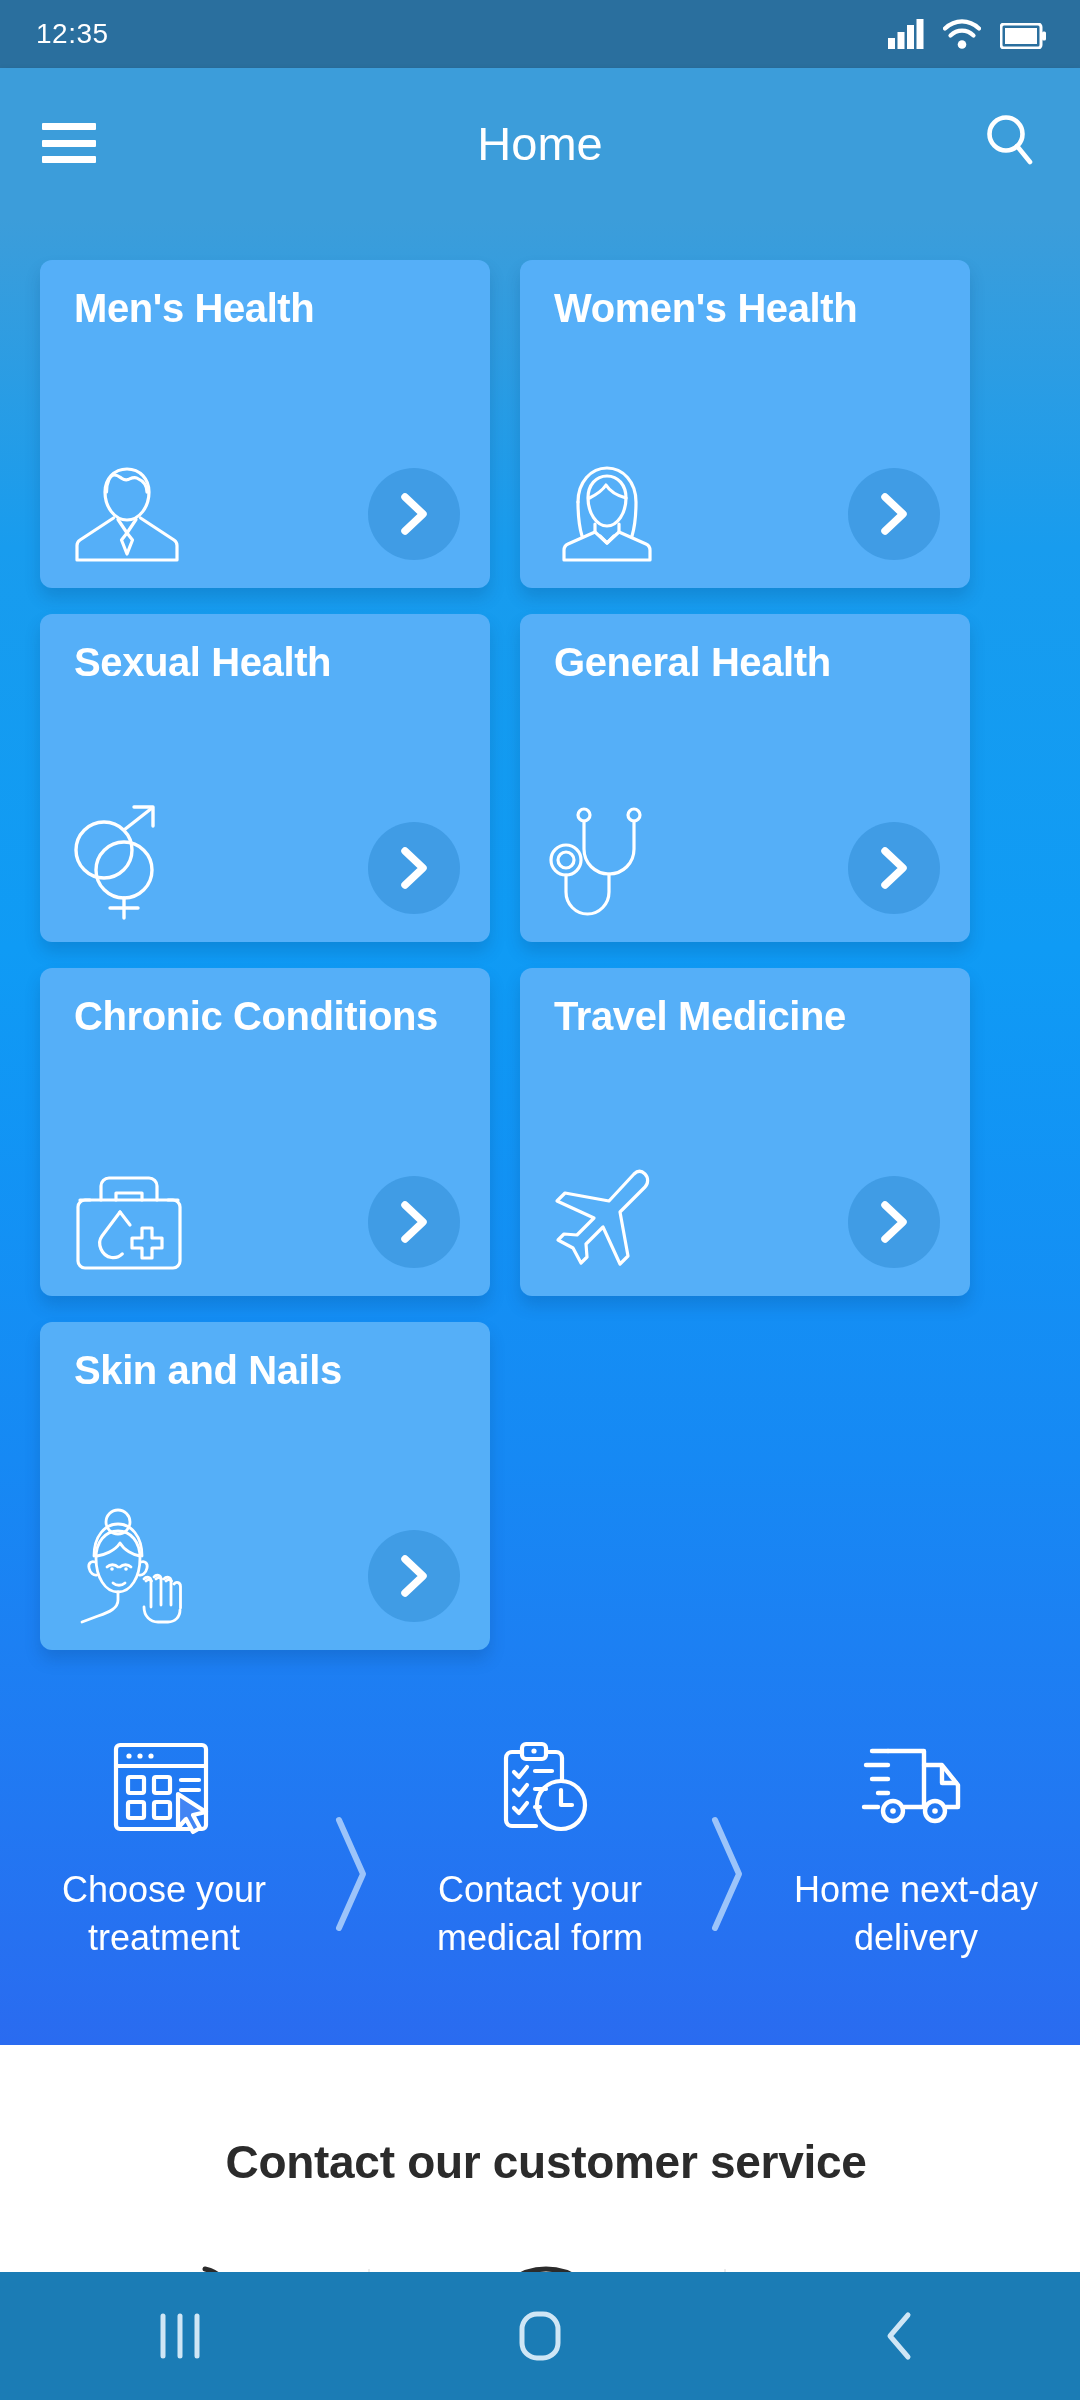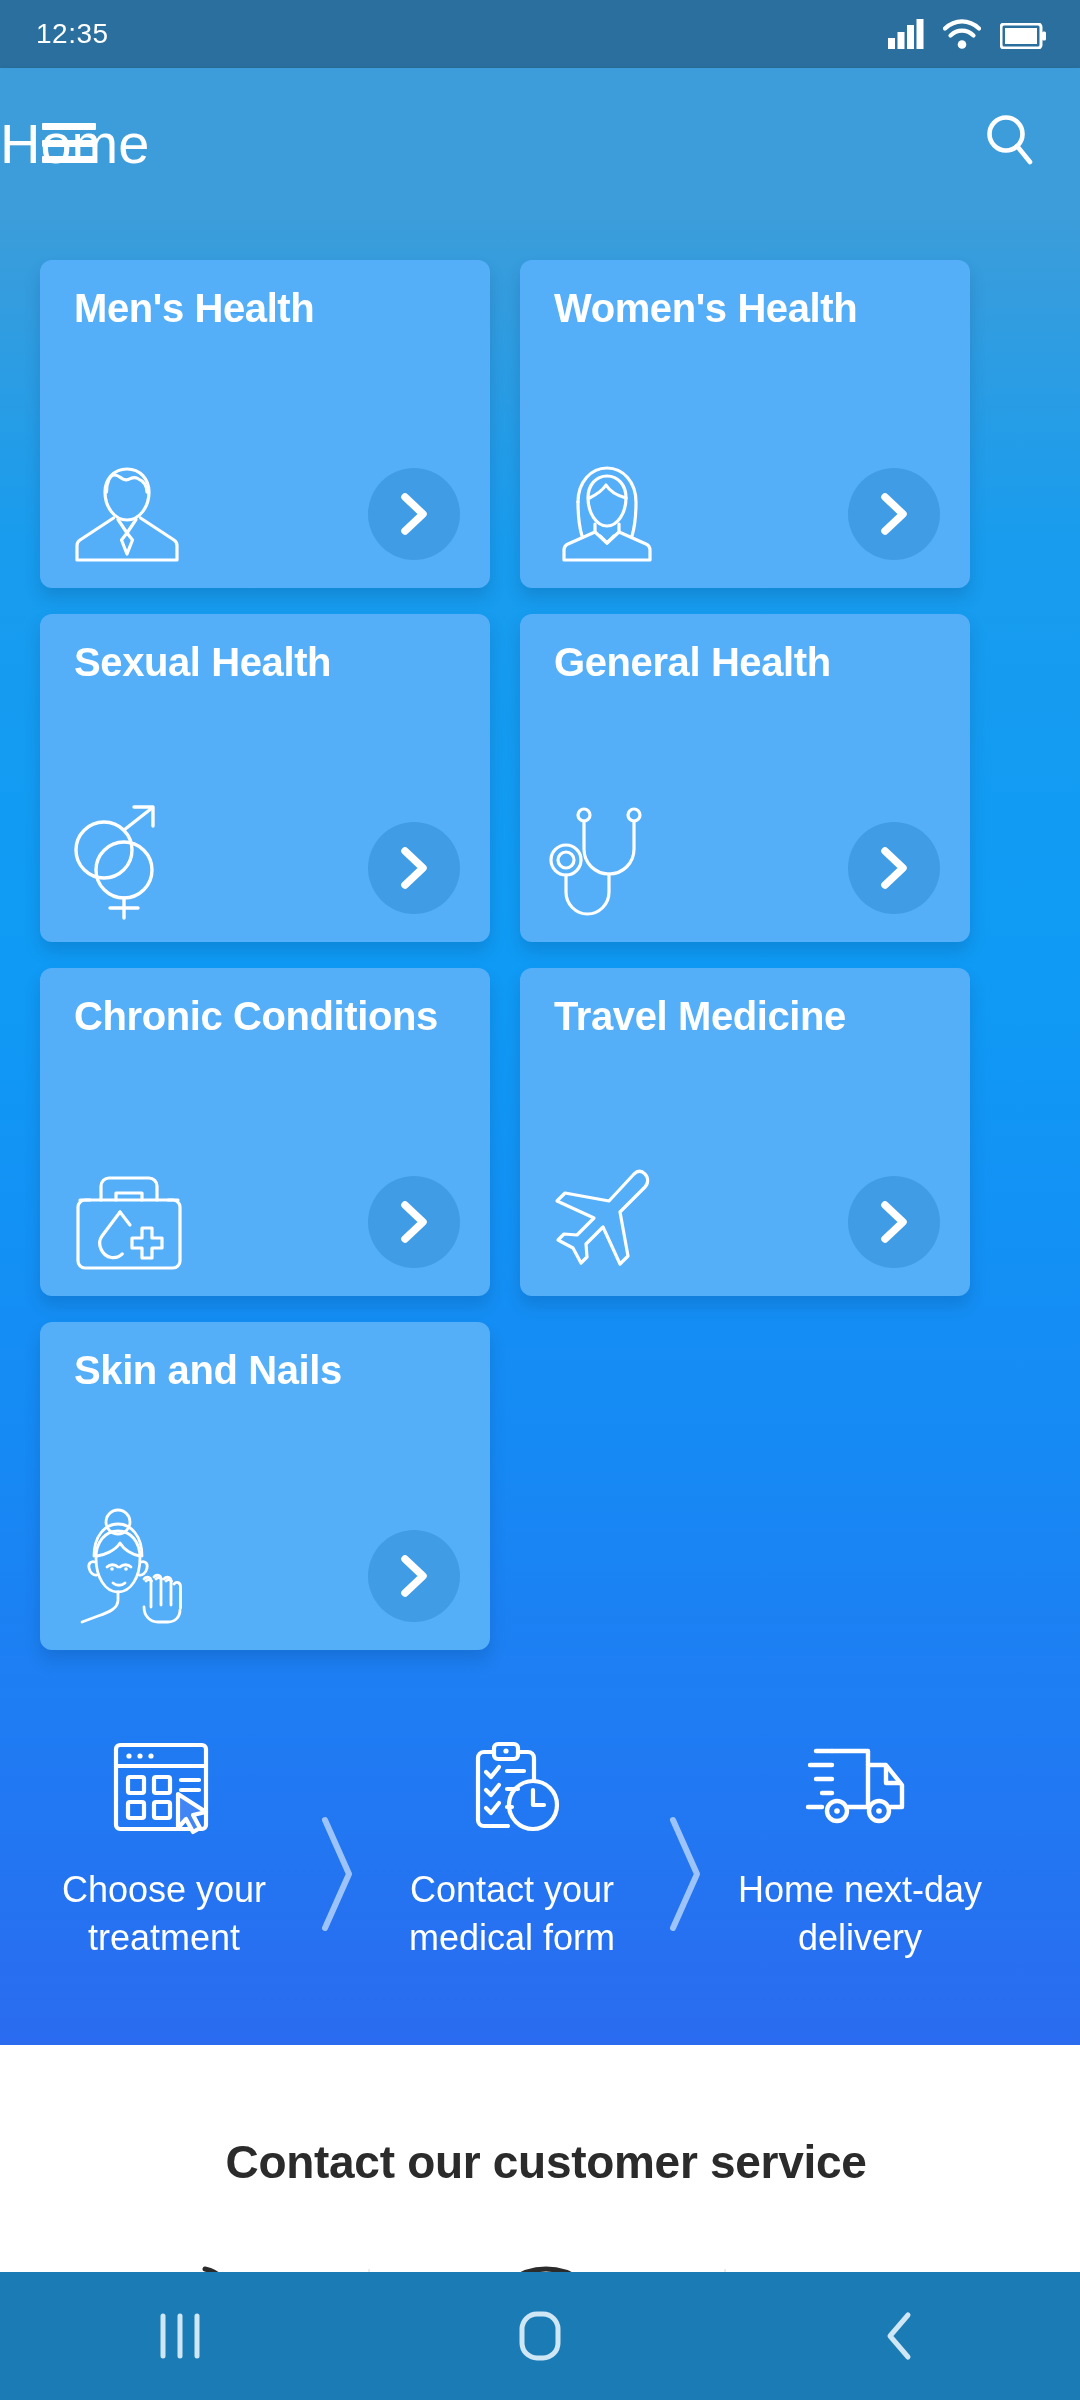--- a/index.html
+++ b/index.html
@@ -30,22 +30,22 @@
     box-shadow:0 3px 7px rgba(0,0,0,.17);
   }
   #appbar::after{
     content:""; position:absolute; left:0; right:0; bottom:-6px; height:6px;
     background:linear-gradient(to bottom, rgba(0,0,0,.16), rgba(0,0,0,0));
   }
   .ham { width:54px; height:40px; display:flex; flex-direction:column;
          justify-content:space-between; cursor:pointer; }
   .ham i { display:block; height:7px; background:#fff; border-radius:1px; }
   #apptitle {
-    position:absolute; left:0; right:0; 
-    color:#fff; font-size:56px; font-weight:400; pointer-events:none;
+    position:absolute; left:0; right:0; text-align:center;
+    color:#fff; font-size:47px; font-weight:400; pointer-events:none;
   }
   #searchbtn { position:relative; z-index:2; }
 
   
   #body { flex:1 1 auto; position:relative; overflow:hidden; }
 
   #hero {
     background:linear-gradient(180deg,#3C9DDA 0%,#189CEE 18%,#0F9BF5 40%,
                                #1689F4 68%,#2277F2 88%,#2A6BF0 100%);
     padding:42px 0 0 0;
@@ -69,21 +69,21 @@
   .card-arrow {
     position:absolute; right:30px; bottom:28px;
     width:92px; height:92px; border-radius:50%;
     background:rgba(22,118,190,.33);
     display:flex; align-items:center; justify-content:center;
     cursor:pointer;
   }
 
   
   #steps {
-    display:flex; align-items:flex-start; justify-content:flex-start;
+    display:flex; align-items:flex-start; justify-content:space-between;
     padding:86px 14px 84px 14px;
   }
   .step { width:300px; text-align:center; }
   .step-ico { height:104px; display:flex; align-items:center; justify-content:center; }
   .step-label {
     margin-top:26px; color:#fff; font-size:36px; line-height:1.32;
     font-weight:400;
   }
   .step-sep { width:48px; padding-top:80px; display:flex; justify-content:center; }
 

